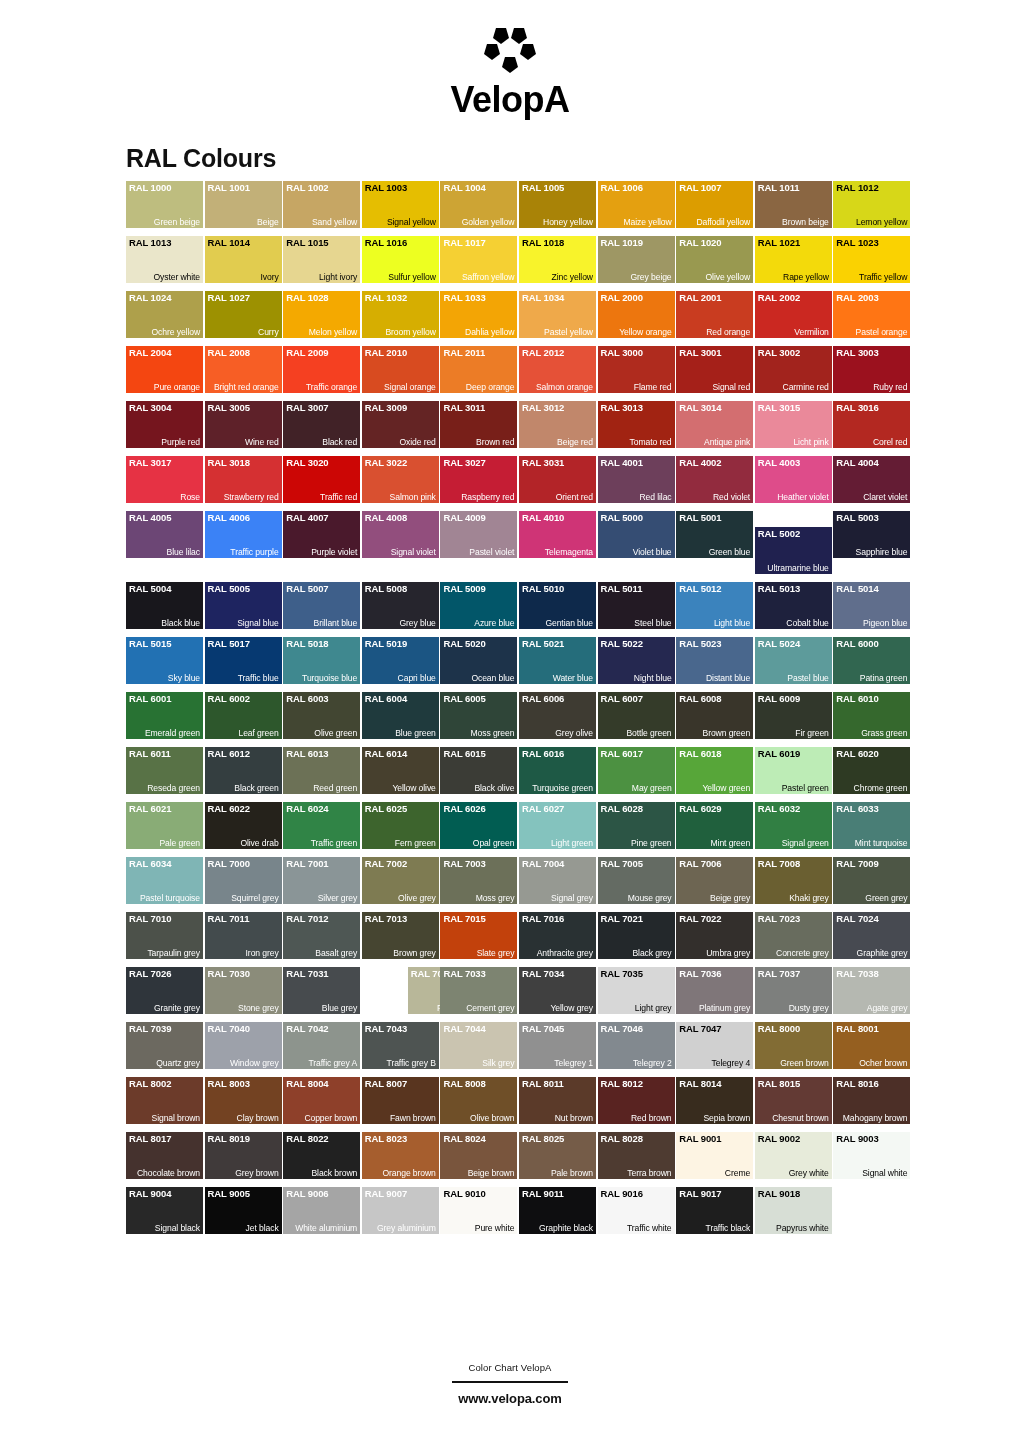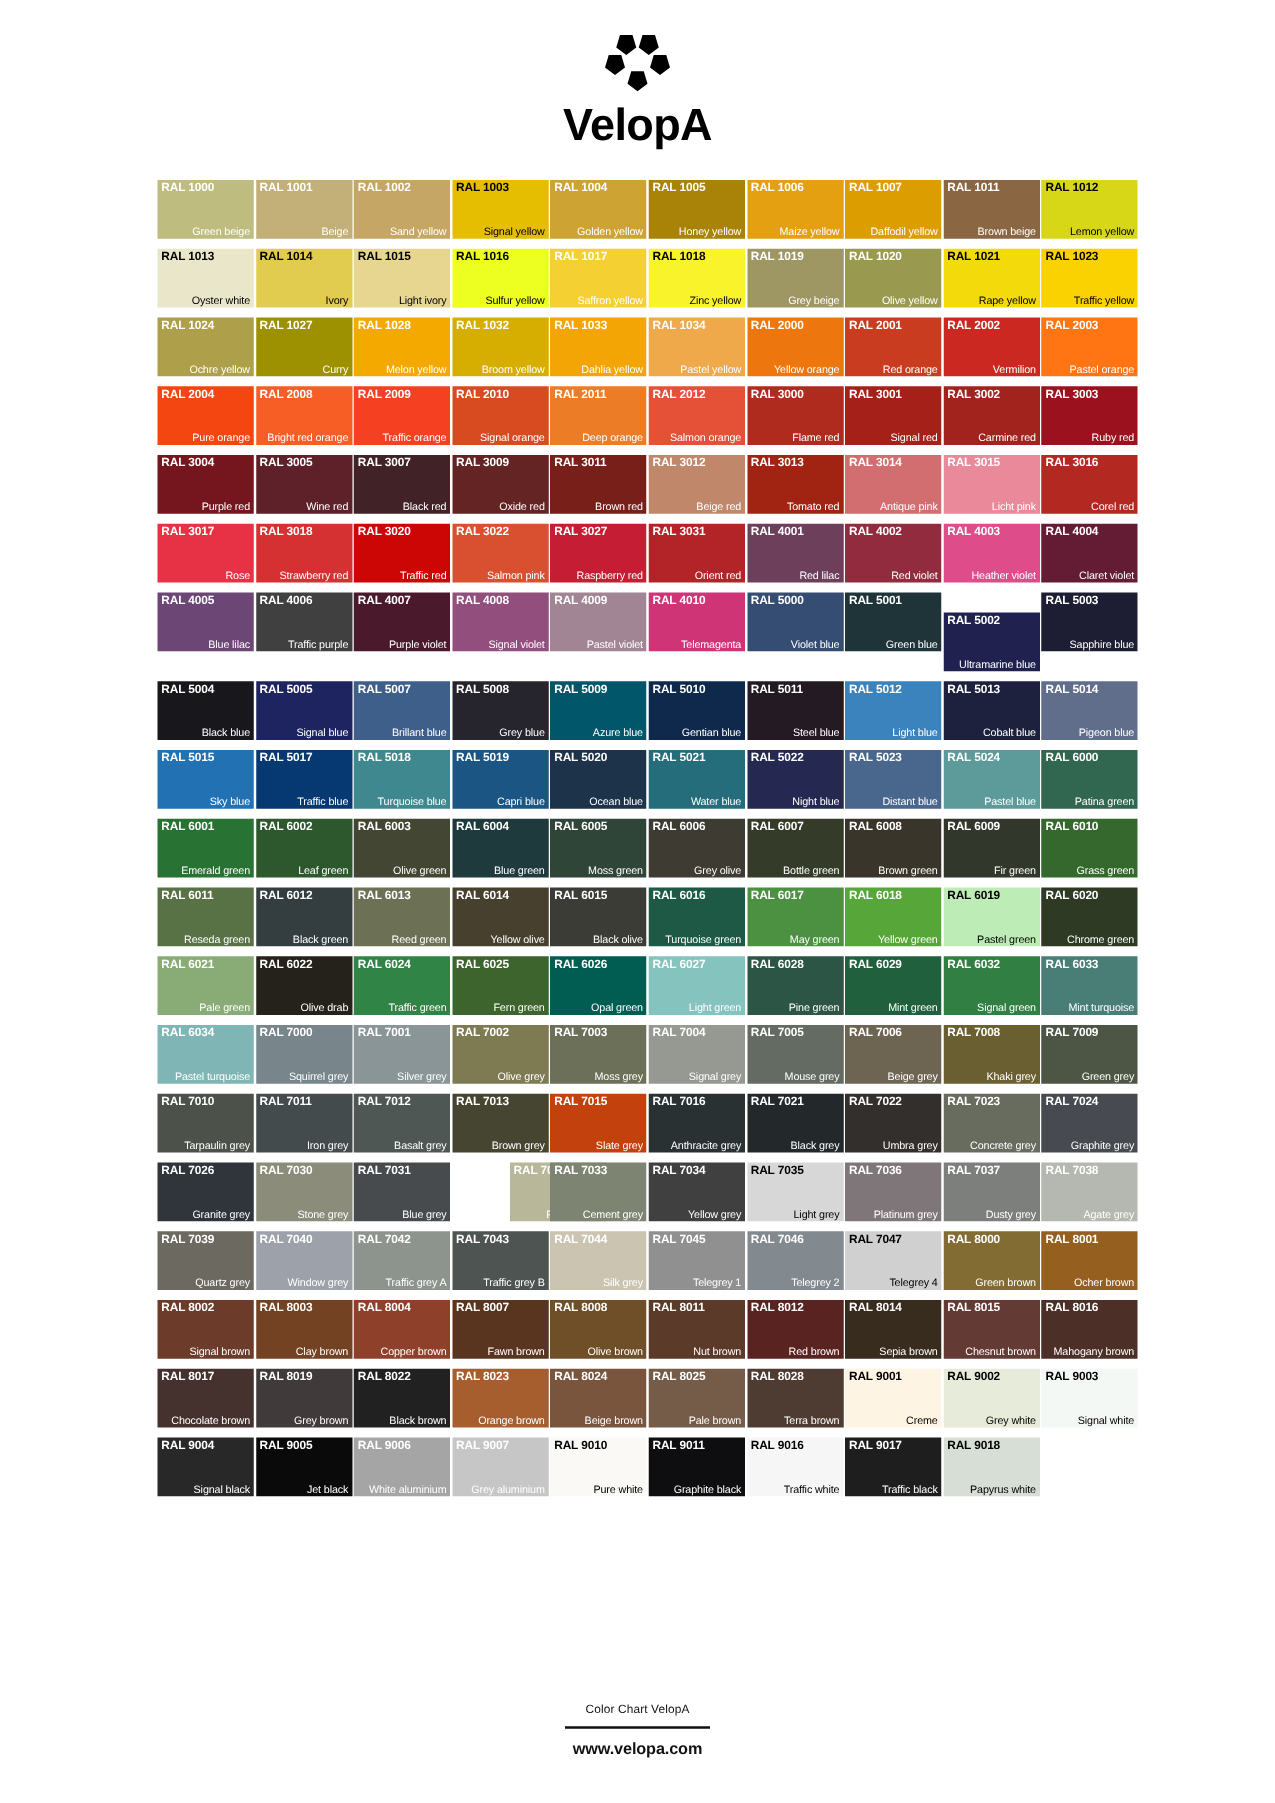--- a/index.html
+++ b/index.html
@@ -134,20 +134,21 @@
         <polygon points="13,18 23,18 26,28 18,34 10,28"></polygon>
         <polygon points="49,18 59,18 62,28 54,34 46,28"></polygon>
         <polygon points="31,31 41,31 44,41 36,47 28,41"></polygon>
       </g>
     </svg>
   </div>
   <div class="logo-word">VelopA</div>
 </div>
 
 <div class="chart-wrap">
+  <h1 class="chart-title">RAL Colours</h1>
   <div class="grid" id="swatch-grid">
       <div class="swatch dark" style="background: rgb(190, 189, 127);">
         <span class="code">RAL 1000</span>
         <span class="nm">Green beige</span>
       </div>
       <div class="swatch dark" style="background: rgb(194, 176, 120);">
         <span class="code">RAL 1001</span>
         <span class="nm">Beige</span>
       </div>
       <div class="swatch dark" style="background: rgb(198, 166, 100);">
@@ -379,21 +380,21 @@
         <span class="nm">Heather violet</span>
       </div>
       <div class="swatch dark" style="background: rgb(100, 28, 52);">
         <span class="code">RAL 4004</span>
         <span class="nm">Claret violet</span>
       </div>
       <div class="swatch dark" style="background: rgb(108, 70, 117);">
         <span class="code">RAL 4005</span>
         <span class="nm">Blue lilac</span>
       </div>
-      <div class="swatch dark" style="background: #404040; padding-left: 37px;">
+      <div class="swatch dark" style="background: #3b82f6; padding-left: 37px;">
         <span class="code">RAL 4006</span>
         <span class="nm">Traffic purple</span>
       </div>
       <div class="swatch dark" style="background: rgb(74, 25, 44);">
         <span class="code">RAL 4007</span>
         <span class="nm">Purple violet</span>
       </div>
       <div class="swatch dark" style="background: rgb(146, 78, 125);">
         <span class="code">RAL 4008</span>
         <span class="nm">Signal violet</span>

